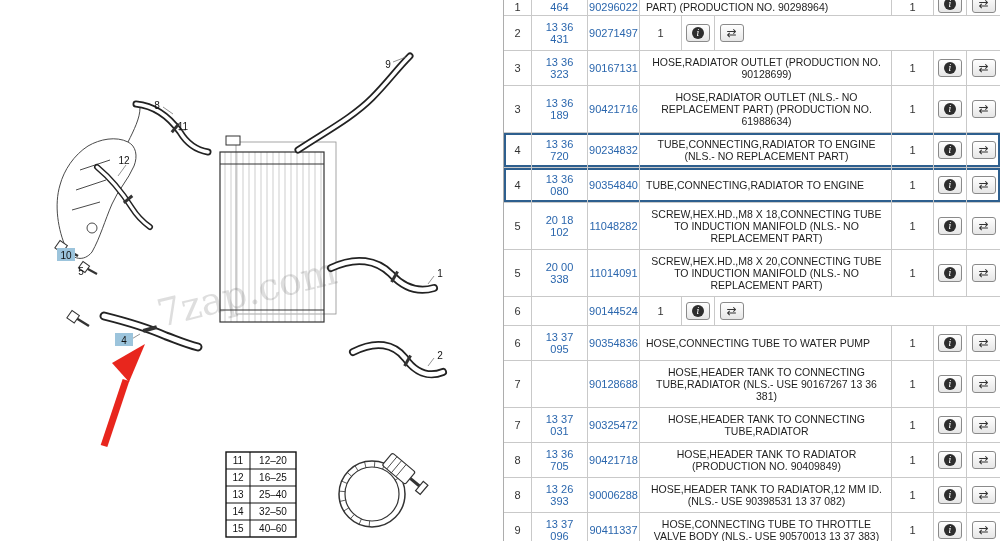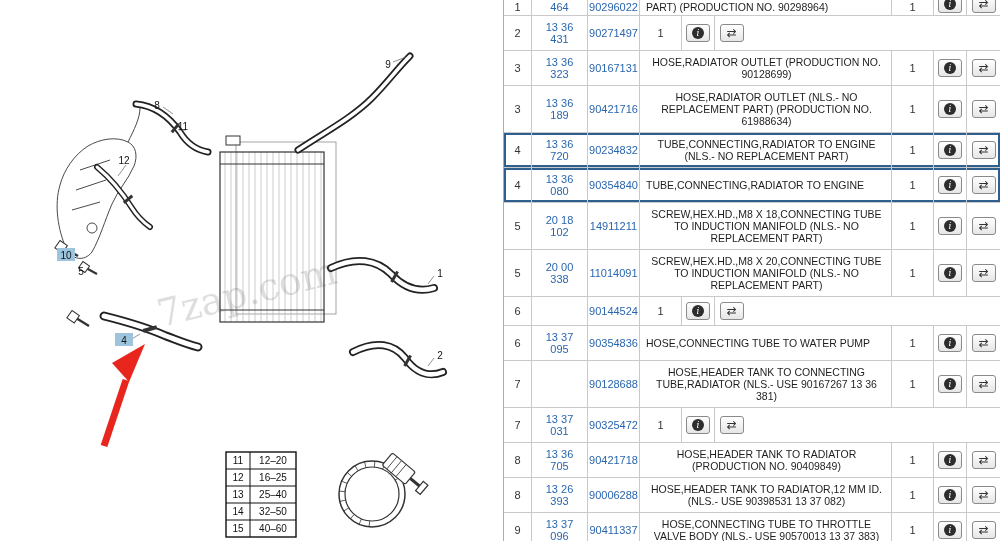--- a/index.html
+++ b/index.html
@@ -299,21 +299,21 @@
         </div>
         <div class="cell c-btnw" style="border-right: none;">
           <button class="mini-btn">
             <span class="swap-glyph">⇄</span>
           </button>
         </div>
       </div>
       <div class="t-row">
         <div class="cell c-pos">5</div>
         <div class="cell c-part">20 18 102</div>
-        <div class="cell c-cat">14911211</div>
+        <div class="cell c-cat">11048282</div>
         <div class="cell c-desc">SCREW,HEX.HD.,M8 X 18,CONNECTING TUBE TO INDUCTION MANIFOLD (NLS.- NO REPLACEMENT PART)</div>
         <div class="cell c-qty">1</div>
         <div class="cell c-btnw">
           <button class="mini-btn">
             <span class="info-circle">i</span>
           </button>
         </div>
         <div class="cell c-btnw" style="border-right: none;">
           <button class="mini-btn">
             <span class="swap-glyph">⇄</span>
@@ -384,20 +384,21 @@
         <div class="cell c-btnw" style="border-right: none;">
           <button class="mini-btn">
             <span class="swap-glyph">⇄</span>
           </button>
         </div>
       </div>
       <div class="t-row">
         <div class="cell c-pos">7</div>
         <div class="cell c-part">13 37 031</div>
         <div class="cell c-cat">90325472</div>
+        <div class="cell c-desc">HOSE,HEADER TANK TO CONNECTING TUBE,RADIATOR</div>
         <div class="cell c-qty">1</div>
         <div class="cell c-btnw">
           <button class="mini-btn">
             <span class="info-circle">i</span>
           </button>
         </div>
         <div class="cell c-btnw" style="border-right: none;">
           <button class="mini-btn">
             <span class="swap-glyph">⇄</span>
           </button>

